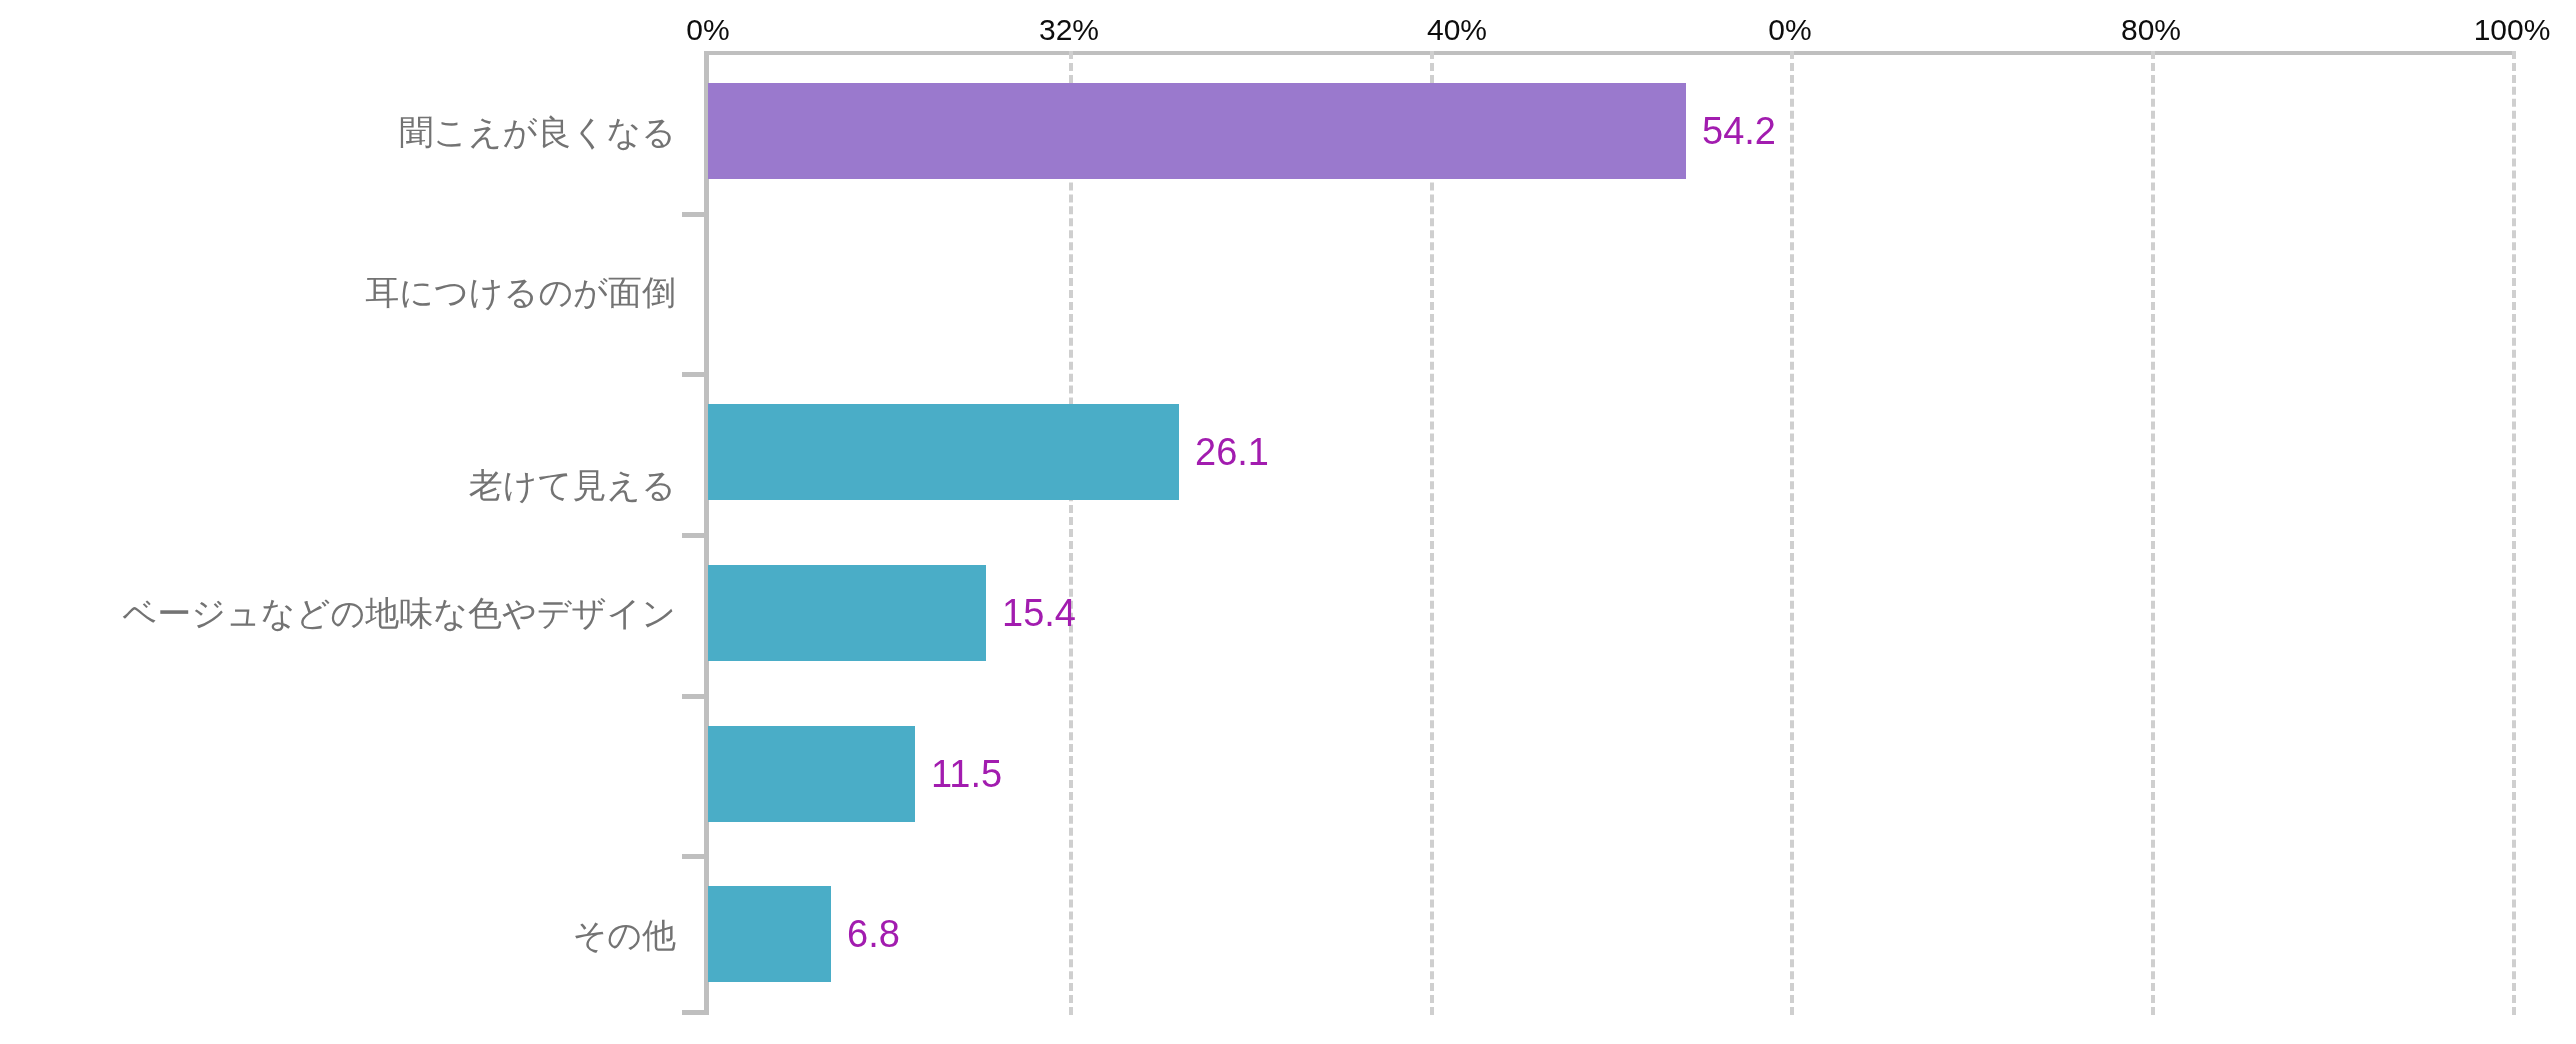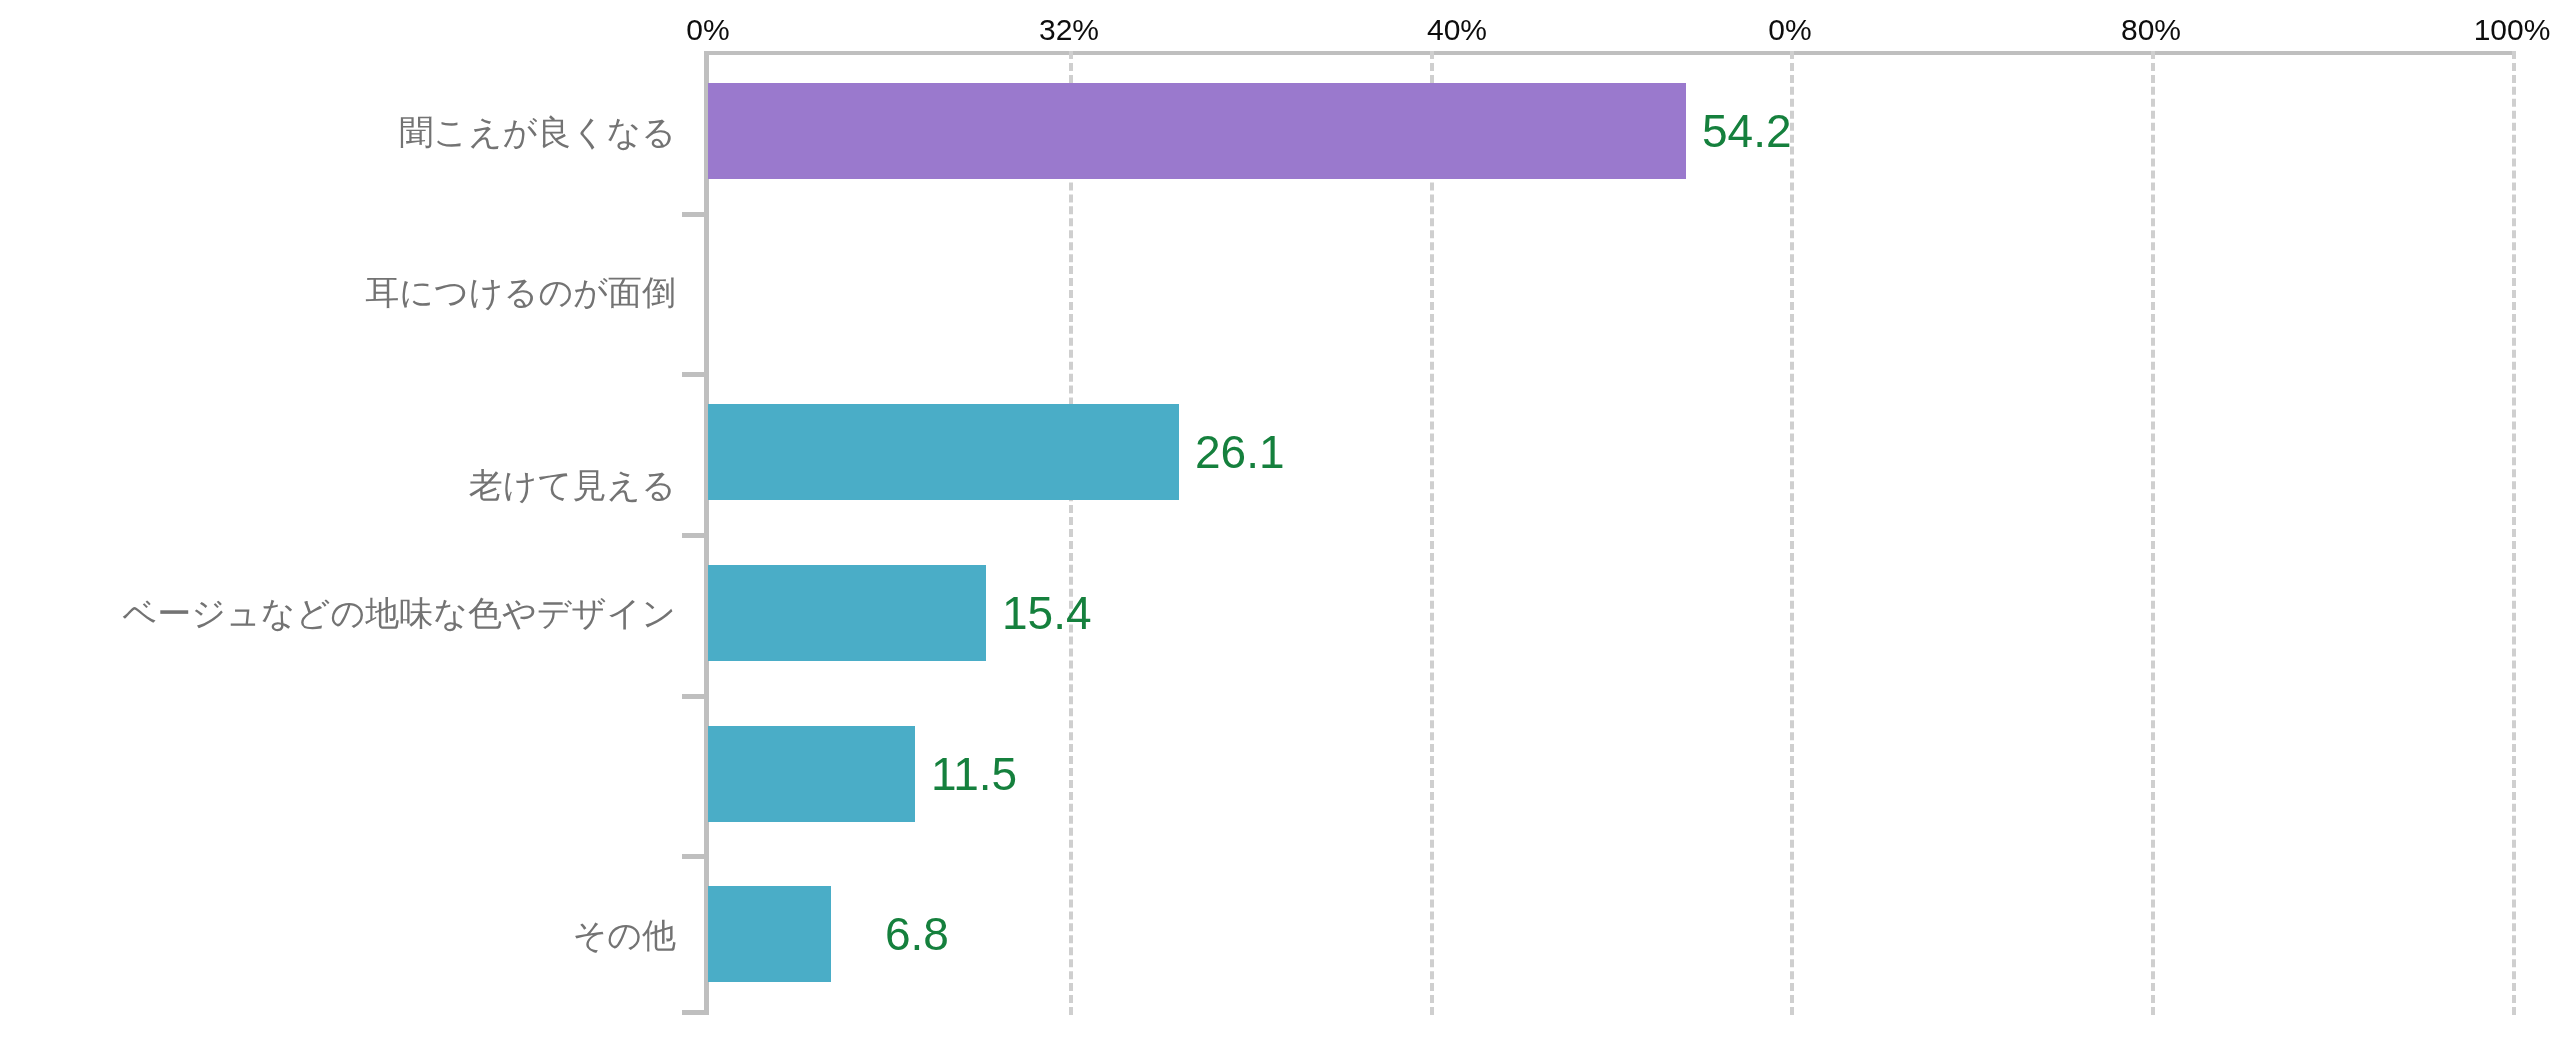--- a/index.html
+++ b/index.html
@@ -85,23 +85,23 @@
     left: 0;
     width: 1804px;
     display: flex;
     align-items: center;
   }
   .bar {
     height: 100%;
     display: block;
   }
   .bar-value {
-    font-size: 46px;
+    font-size: 38px;
     line-height: 40px;
-    color: #15803d;
+    color: #a21caf;
     margin-left: 16px;
     white-space: nowrap;
   }
 
   
   .ytick {
     position: absolute;
     width: 22px;
     height: 5px;
     background: #bfbfbf;
@@ -176,21 +176,21 @@
           <span class="bar-value">26.1</span>
         </div>
         <div class="row" style="top: 514px; height: 96px;">
           <div class="bar" style="width: 278px; background: rgb(74, 173, 199);"></div>
           <span class="bar-value">15.4</span>
         </div>
         <div class="row" style="top: 675px; height: 96px;">
           <div class="bar" style="width: 207px; background: rgb(74, 173, 199);"></div>
           <span class="bar-value">11.5</span>
         </div>
-        <div class="row" style="top: 835px; height: 96px; gap: 38px;">
+        <div class="row" style="top: 835px; height: 96px;">
           <div class="bar" style="width: 123px; background: rgb(74, 173, 199);"></div>
           <span class="bar-value">6.8</span>
         </div>
       </div>
   </div>
 
 </div>
 
 
 </body></html>

